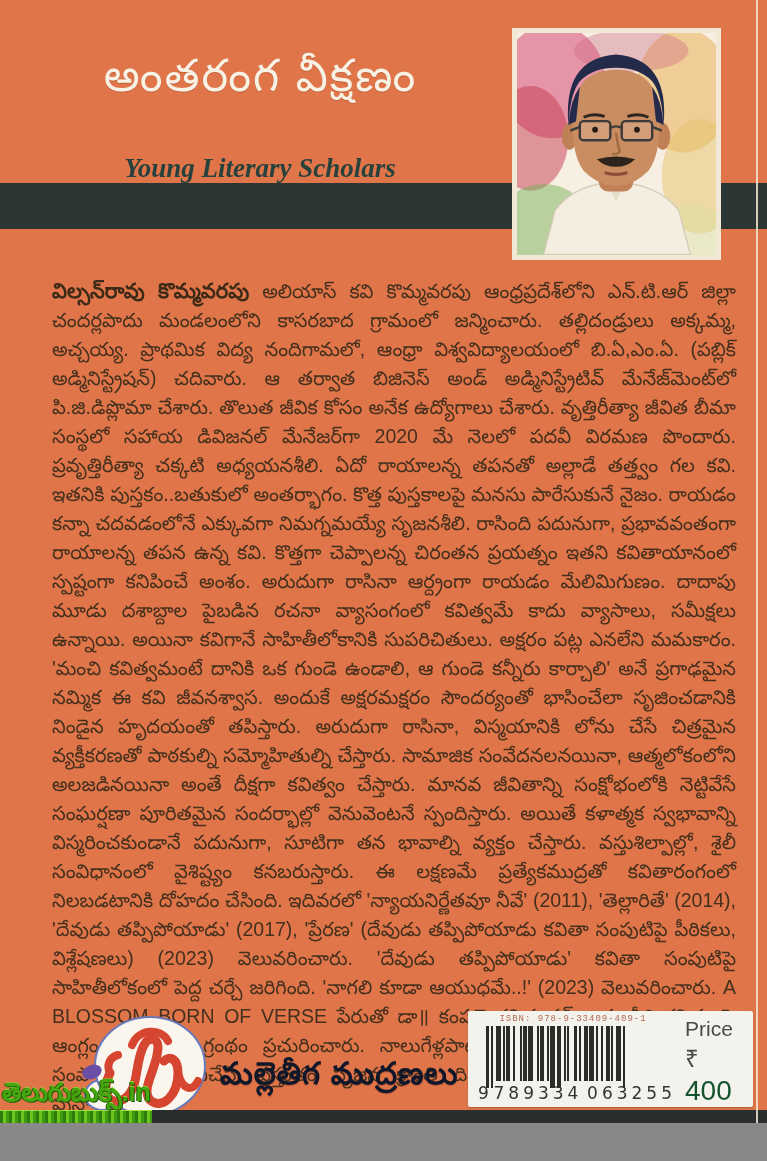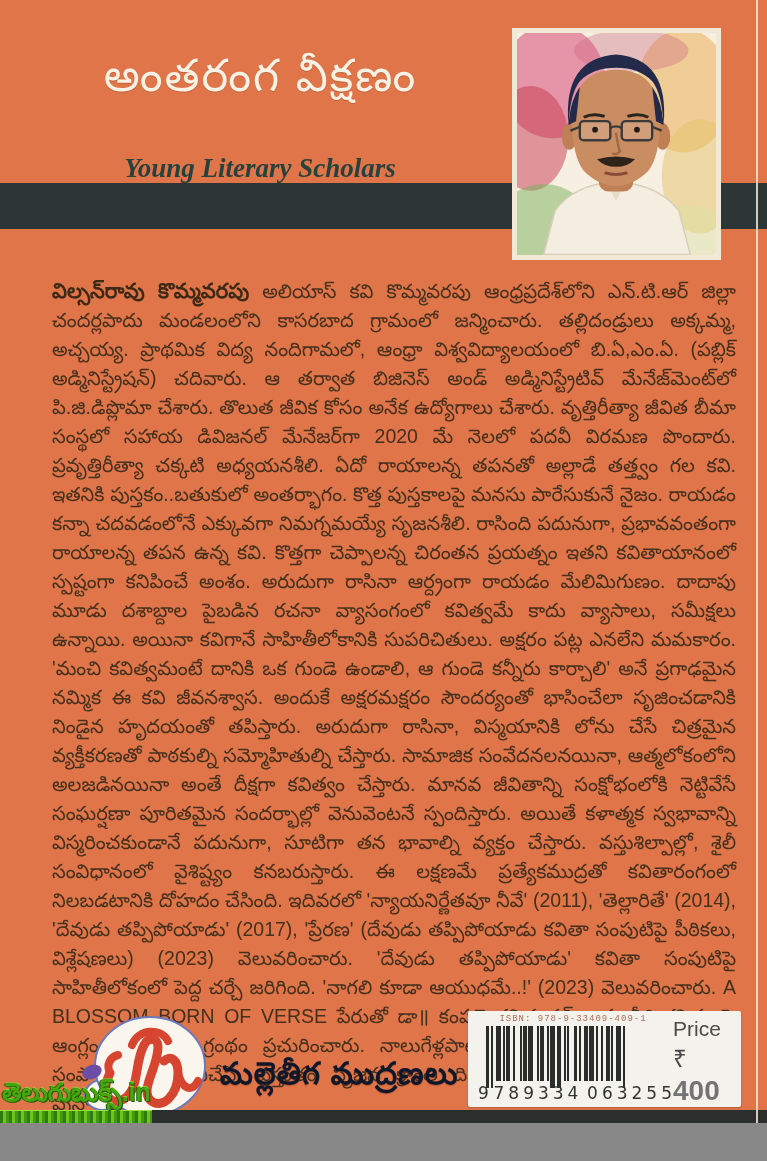--- a/index.html
+++ b/index.html
@@ -61,20 +61,21 @@
   .publisher-name{
     color:#0f172a;font-size:31px;font-weight:bold;letter-spacing:1px;
     margin-left:12px;margin-top:18px;
     text-shadow:0 1px 1px rgba(120,50,25,.4);
   }
   
   .barcode-label{
     position:absolute;left:468px;top:1011px;width:273px;height:96px;
     background:#f4f2ec;border-radius:2px;z-index:4;
     box-shadow:0 1px 2px rgba(80,40,20,.35);
+    padding-left:12px;
   }
   .isbn{
     position:absolute;left:0;top:3px;width:210px;text-align:center;
     font-size:9px;letter-spacing:1px;color:#b06a55;
     font-family:"Liberation Mono", monospace;
   }
   .bars{
     position:absolute;left:18px;top:15px;height:62px;
     display:flex;align-items:flex-start;
   }
@@ -87,21 +88,21 @@
     font-family:"DejaVu Sans", sans-serif;
     display:flex;justify-content:space-between;padding:0 6px;box-sizing:border-box;
   }
   .digits .grp{letter-spacing:4px;}
   .price-col{
     position:absolute;right:6px;top:6px;width:62px;text-align:left;
     color:#4a4a48;line-height:1.15;
   }
   .price-word{font-size:21px;}
   .price-rupee{font-size:24px;margin-top:4px;}
-  .price-value{font-size:28px;font-weight:bold;color:#737373;margin-top:2px;}
+  .price-value{font-size:28px;font-weight:normal;color:#14532d;margin-top:2px;}
   
   .watermark{position:absolute;left:0;bottom:0;z-index:7;width:152px;}
   .watermark-text{
     display:block;
     font-size:25px;font-weight:bold;color:#46a70f;letter-spacing:0;
     text-shadow:1px 1px 0 #1d5c08,-1px 0 0 #1d5c08,0 -1px 0 #7ddc2a;
     margin:0 0 -3px 2px;
   }
   .grass{
     height:12px;width:152px;

